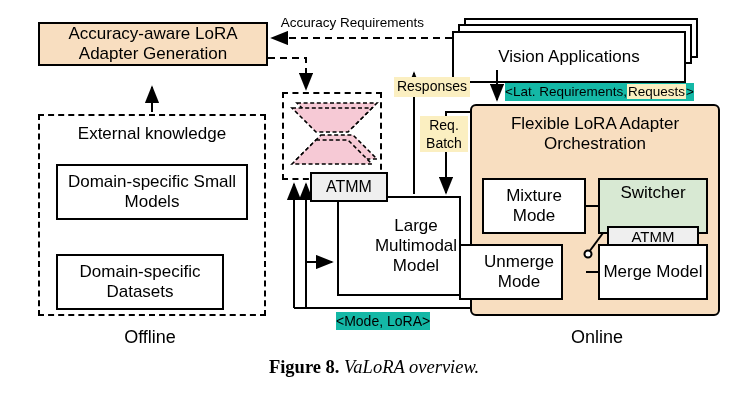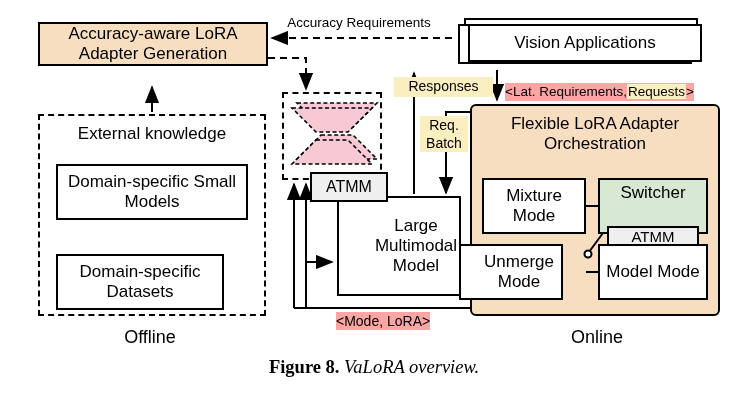--- a/index.html
+++ b/index.html
@@ -48,21 +48,21 @@
   }
   .flow-label {
     position: absolute;
     z-index: 6;
     font-size: 14px;
     line-height: 1.3;
     text-align: center;
   }
   .flow-label.small { font-size: 13.5px; }
   .yellow { background: var(--highlight-yellow, #FBEFC1); }
-  .whitebg { background: #fca5a5; text-align: center; }
+  .whitebg { background: #14b8a6; text-align: center; }
   .hl { background: var(--highlight-yellow, #FBEFC1); padding: 0 1px; }
   .nowrap { white-space: nowrap; }
   .section-label {
     position: absolute;
     z-index: 6;
     font-size: 18px;
     text-align: center;
   }
   .mode-box { z-index: 3; }
   .atmm-top { z-index: 5; font-size: 16px; }
@@ -92,21 +92,21 @@
 <body>
 
 <div class="figure">
 
   <div class="box orange" style="left:38px; top:22px; width:230px; height:44px;">
     <span>Accuracy-aware LoRA Adapter Generation</span>
   </div>
 
   <div class="stack-layer" style="left:464px; top:18px; width:234px; height:40px;"></div>
   <div class="stack-layer" style="left:458px; top:24px; width:234px; height:40px;"></div>
-  <div class="box" style="left:452px; top:24px; width:234px; height:38px;margin-left:16px;">
+  <div class="box" style="left:452px; top:31px; width:234px; height:52px;">
     <span>Vision Applications</span>
   </div>
 
   <div class="box dashed big-container" style="left:38px; top:114px; width:228px; height:202px;">
     <div class="container-title">External knowledge</div>
   </div>
   <div class="box" style="left:56px; top:164px; width:192px; height:56px;">
     <span>Domain-specific Small Models</span>
   </div>
   <div class="box" style="left:56px; top:238px; width:168px; height:56px;margin-top:16px;">
@@ -139,21 +139,21 @@
   <div class="box green mode-box switcher-box" style="left:598px; top:178px; width:110px; height:56px;gap:20px;">
     <span>Switcher</span>
     <span class="switcher-inner">
       <span>ATMM</span>
     </span>
   </div>
   <div class="box mode-box" style="left:459px; top:244px; width:104px; height:56px;padding-left:16px;">
     <span>Unmerge Mode</span>
   </div>
   <div class="box mode-box" style="left:598px; top:244px; width:110px; height:56px;">
-    <span>Model Mode</span>
+    <span>Merge Model</span>
   </div>
 
   <svg class="arrows" width="748" height="413" viewBox="0 0 748 413" aria-hidden="true">
     <defs>
       <marker id="arrow" viewBox="0 0 10 8" refX="9" refY="4" markerWidth="9" markerHeight="7.2" orient="auto-start-reverse">
         <path d="M0,0 L10,4 L0,8 Z" fill="#000"></path>
       </marker>
     </defs>
 
     <path d="M452,38 H272" fill="none" stroke="#000" stroke-width="2" stroke-dasharray="7 5" marker-end="url(#arrow)"></path>
@@ -172,22 +172,22 @@
     <path d="M294,308 V184" fill="none" stroke="#000" stroke-width="2" marker-end="url(#arrow)"></path>
     <path d="M306,308 V184" fill="none" stroke="#000" stroke-width="2" marker-end="url(#arrow)"></path>
     <path d="M306,262 H332" fill="none" stroke="#000" stroke-width="2" marker-end="url(#arrow)"></path>
 
     <path d="M586,206 H598" fill="none" stroke="#000" stroke-width="2"></path>
     <path d="M586,272 H598" fill="none" stroke="#000" stroke-width="2"></path>
     <path d="M589,252 L603,233" fill="none" stroke="#000" stroke-width="2"></path>
     <circle cx="588" cy="254" r="3.5" fill="#fff" stroke="#000" stroke-width="2"></circle>
   </svg>
 
-  <div class="flow-label small" style="left:281px; top:14px; width:156px;">Accuracy Requirements</div>
-  <div class="flow-label yellow" style="left:394px; top:77px; width:99px; height:20px;">Responses</div>
+  <div class="flow-label small" style="left:268px; top:14px; width:156px;text-align:right;">Accuracy Requirements</div>
+  <div class="flow-label yellow" style="left:394px; top:77px; width:76px; height:20px;">Responses</div>
   <div class="flow-label yellow" style="left:420px; top:116px; width:48px;">Req. Batch</div>
   <div class="flow-label small whitebg nowrap" style="left:505px; top:83px;">
     <span>&lt;Lat. Requirements,</span><span class="hl">Requests</span><span>&gt;</span>
   </div>
   <div class="flow-label whitebg nowrap" style="left:336px; top:312px;">&lt;Mode, LoRA&gt;</div>
 
   <div class="section-label" style="left:90px; top:327px; width:120px;">Offline</div>
   <div class="section-label" style="left:537px; top:327px; width:120px;">Online</div>
 
   <div class="caption">

